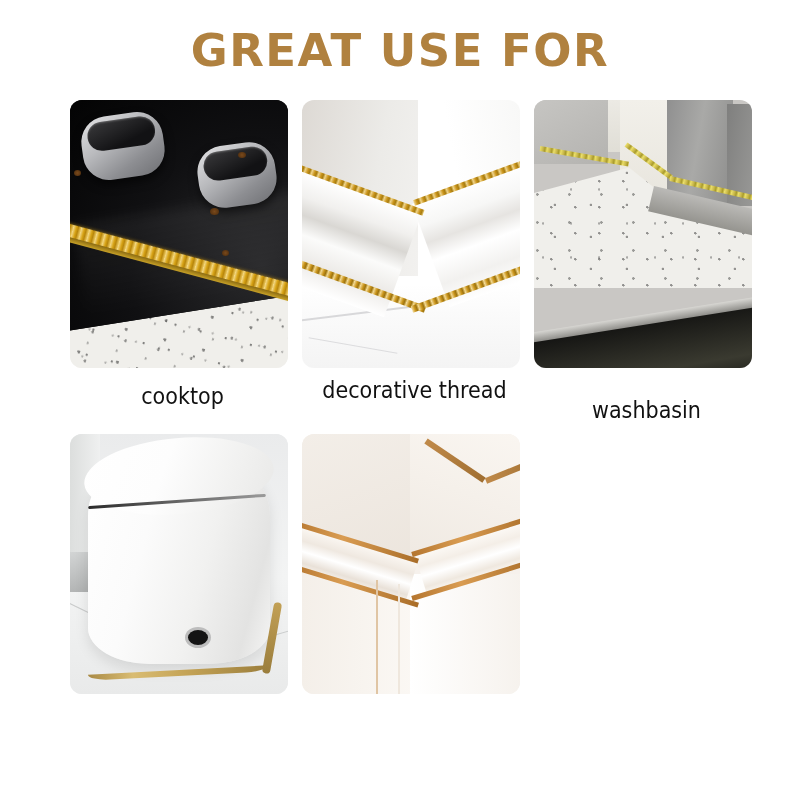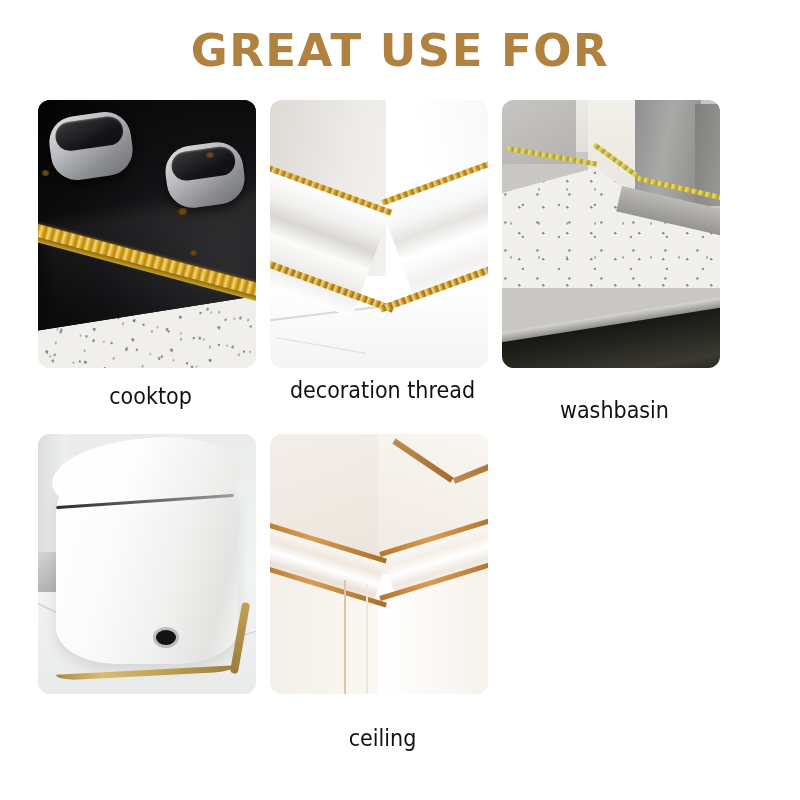--- a/index.html
+++ b/index.html
@@ -34,21 +34,21 @@
     font-weight: bold;
     letter-spacing: 1.5px;
     color: #b0813f;
     font-family: "DejaVu Sans", sans-serif;
   }
 
   
   .grid {
     position: absolute;
     top: 100px;
-    left: 38px;
+    left: 70px;
     width: 690px;
   }
   .row {
     display: flex;
     justify-content: flex-start;
   }
   .cell {
     width: 225px;
     margin-right: 7px;
     position: relative;
@@ -479,21 +479,21 @@
           <div class="th-veinB"></div>
           <div class="th-wallL"></div>
           <div class="th-wallR"></div>
           <div class="th-baseL"></div>
           <div class="th-baseR"></div>
           <div class="th-goldTopL"></div>
           <div class="th-goldTopR"></div>
           <div class="th-goldBotL"></div>
           <div class="th-goldBotR"></div>
         </div>
-        <div class="caption cap-c2">decoration thread</div>
+        <div class="caption cap-c2">decorative thread</div>
       </div>
 
       <div class="cell">
         <div class="tile t-basin">
           <div class="wb-tileL"></div>
           <div class="wb-tileM"></div>
           <div class="wb-wall"></div>
           <div class="wb-column"></div>
           <div class="wb-columnR"></div>
           <div class="wb-counter"></div>
@@ -538,20 +538,19 @@
           <div class="cl-wallR"></div>
           <div class="cl-moldL"></div>
           <div class="cl-moldR"></div>
           <div class="cl-goldL1"></div>
           <div class="cl-goldR1"></div>
           <div class="cl-goldL2"></div>
           <div class="cl-goldR2"></div>
           <div class="cl-wallSeam"></div>
           <div class="cl-wallSeam2"></div>
         </div>
-        <div class="caption cap-c2">ceiling</div>
       </div>
 
 
     </div>
 
   </div>
 </div>
 
 </body></html>

